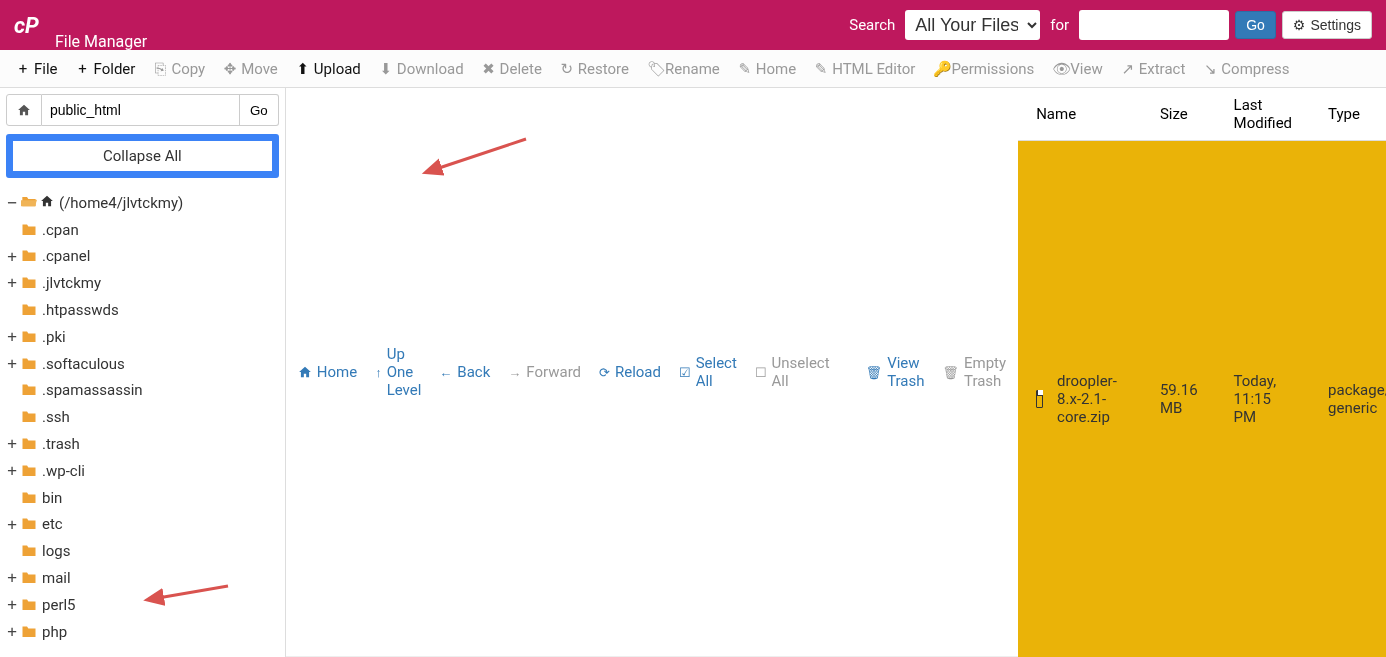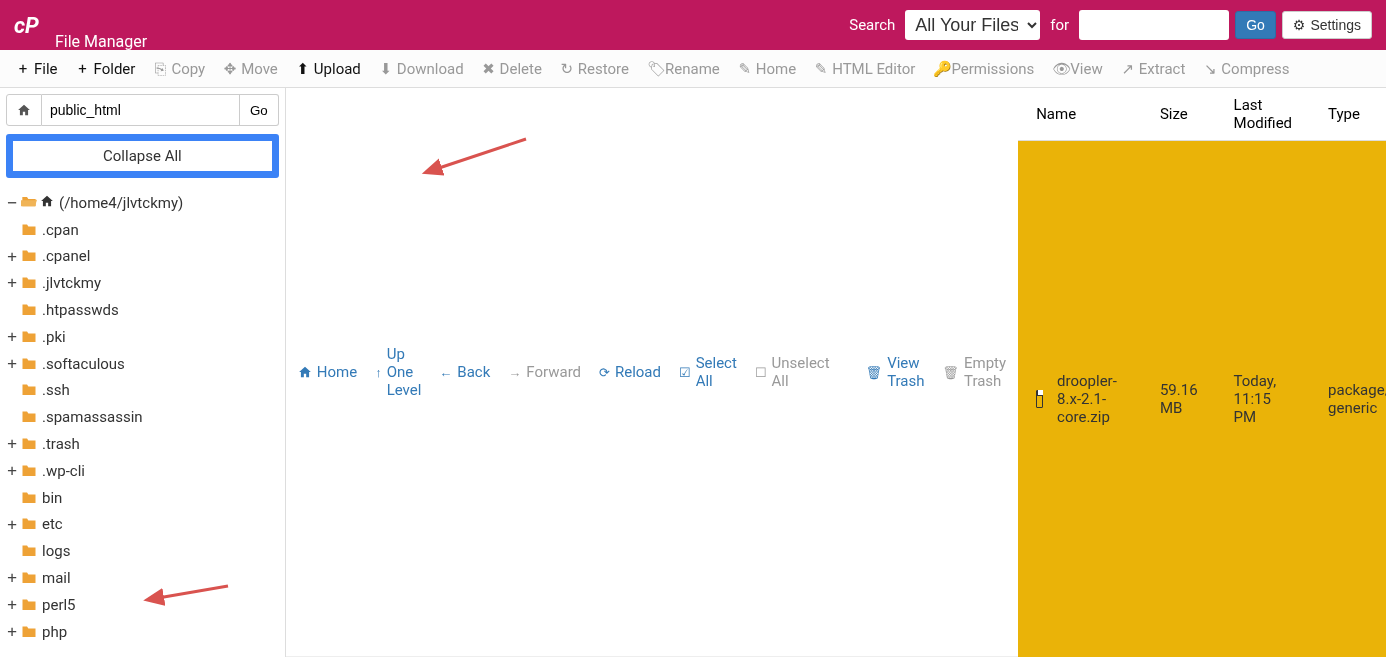--- a/index.html
+++ b/index.html
@@ -240,30 +240,30 @@
                     </svg></span>
                   <span class="tree-label">.softaculous</span>
                 </div>
               </li>
               <li>
                 <div class="tree-row">
                   <span class="toggle blank">+</span>
                   <span><svg width="16" height="13" viewBox="0 0 24 20" fill="#eea236">
                       <path d="M2 4h7l2 3h11v13H2z"></path>
                     </svg></span>
+                  <span class="tree-label">.spamassassin</span>
+                </div>
+              </li>
+              <li>
+                <div class="tree-row">
+                  <span class="toggle blank">+</span>
+                  <span><svg width="16" height="13" viewBox="0 0 24 20" fill="#eea236">
+                      <path d="M2 4h7l2 3h11v13H2z"></path>
+                    </svg></span>
                   <span class="tree-label">.ssh</span>
-                </div>
-              </li>
-              <li>
-                <div class="tree-row">
-                  <span class="toggle blank">+</span>
-                  <span><svg width="16" height="13" viewBox="0 0 24 20" fill="#eea236">
-                      <path d="M2 4h7l2 3h11v13H2z"></path>
-                    </svg></span>
-                  <span class="tree-label">.spamassassin</span>
                 </div>
               </li>
               <li>
                 <div class="tree-row">
                   <span class="toggle">+</span>
                   <span><svg width="16" height="13" viewBox="0 0 24 20" fill="#eea236">
                       <path d="M2 4h7l2 3h11v13H2z"></path>
                     </svg></span>
                   <span class="tree-label">.trash</span>
                 </div>

